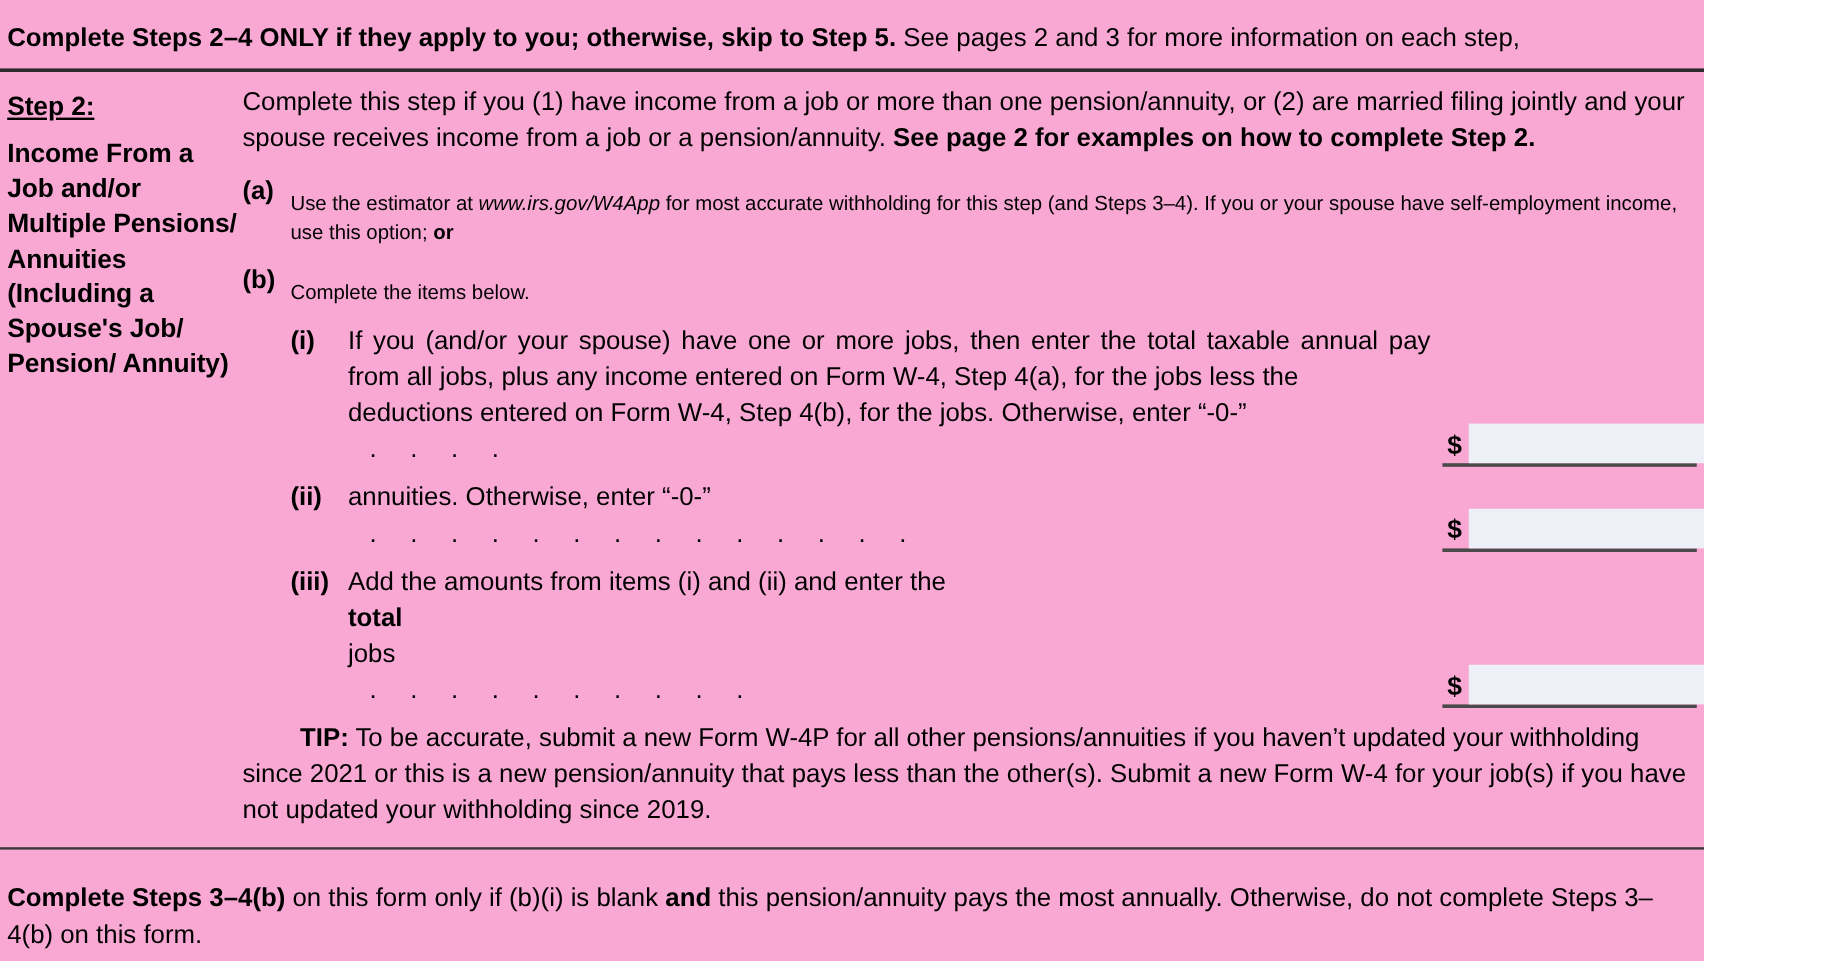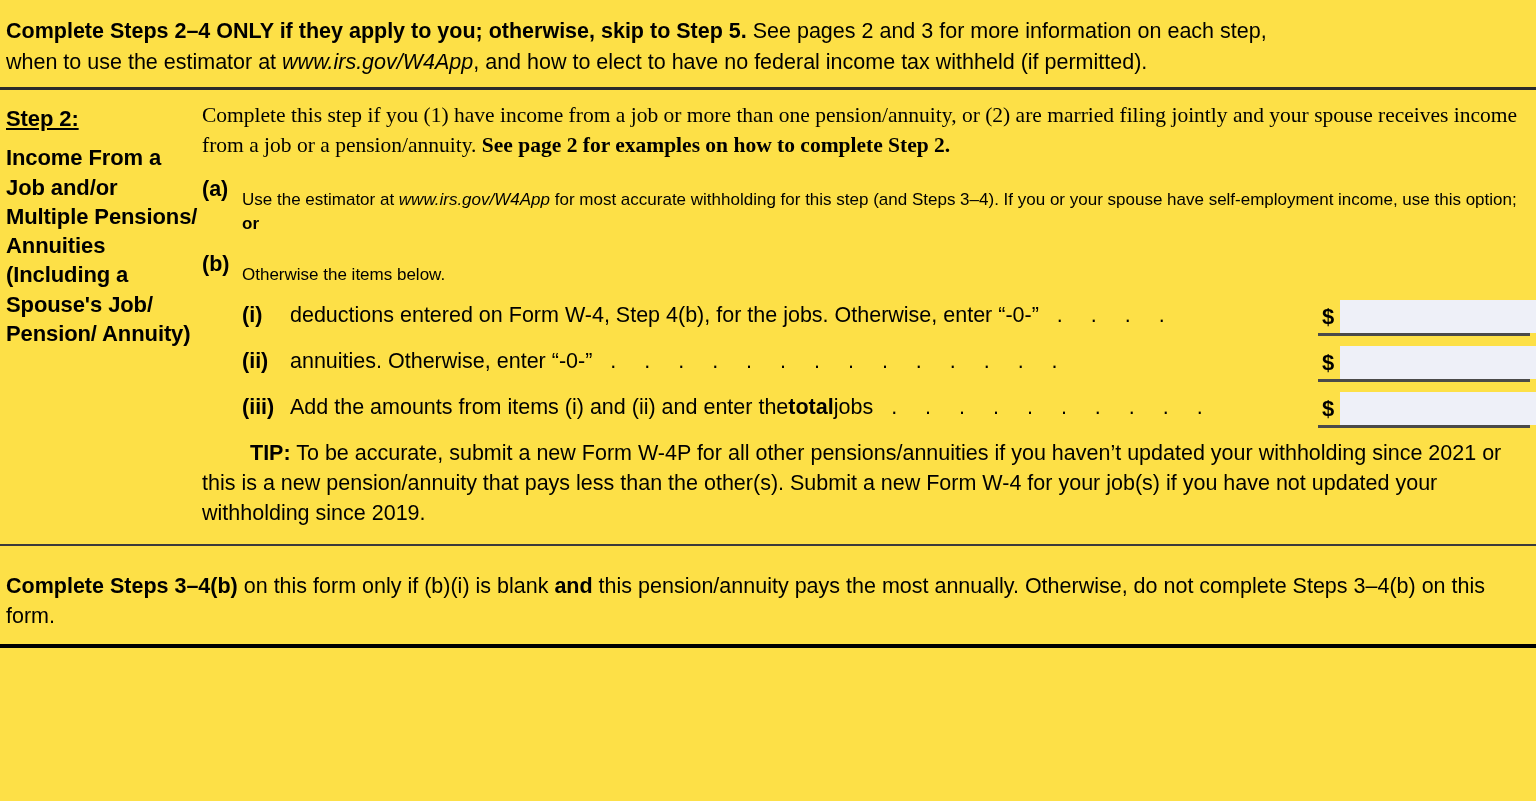--- a/index.html
+++ b/index.html
@@ -7,24 +7,24 @@
     margin: 0;
     padding: 0;
     background: #ffffff;
   }
   body {
     font-family: "Liberation Sans", sans-serif;
     color: #000000;
     -webkit-font-smoothing: antialiased;
   }
   .page {
-    width: 1536px;
+    width: 1420px;
     height: 801px;
     position: relative;
-    background: #fde047;
+    background: #f9a8d4;
     box-sizing: border-box;
     overflow: hidden;
   }
 
   
   .rule-thick {
     height: 4px;
     background: #000000;
     width: 100%;
   }
@@ -69,21 +69,20 @@
     text-decoration: underline;
   }
   .step-content {
     flex: 1 1 auto;
     font-size: 21.5px;
     line-height: 1.4;
   }
 
   .para {
     margin: 0 0 14px 0;
-    font-family: Liberation Serif, serif;
   }
   .para b { font-weight: 700; }
 
   
   .lettered {
     display: flex;
     margin: 0 0 13px 0;
   }
   .lettered .marker {
     flex: 0 0 40px;
@@ -122,20 +121,21 @@
     line-height: 1.4;
     text-align: justify;
     text-align-last: left;
     padding-right: 4px;
   }
   .roman-body b { font-weight: 700; }
   .roman-body .lastline {
     display: flex;
     align-items: baseline;
     width: 100%;
+    flex-direction: column;
   }
   .roman-body .lastline .txt {
     white-space: nowrap;
   }
   .leader {
     flex: 1 1 auto;
     overflow: hidden;
     white-space: nowrap;
     letter-spacing: 11px;
     font-size: 21.5px;
@@ -187,21 +187,20 @@
   }
   .footer-block b { font-weight: 700; }
 </style>
 </head>
 <body>
 
 <div class="page">
 
   <div class="header-block">
     <div><b>Complete Steps 2–4 ONLY if they apply to you; otherwise, skip to Step 5.</b><span> See pages 2 and 3 for more information on each step,</span></div>
-    <div><span>when to use the estimator at </span><i>www.irs.gov/W4App</i><span>, and how to elect to have no federal income tax withheld (if permitted).</span></div>
   </div>
 
   <div class="rule-med"></div>
 
   <div class="step-body">
 
     <div class="step-label">
       <span class="step-title">Step 2:</span>
       <span>Income From a Job and/or Multiple Pensions/ Annuities (Including a Spouse's Job/ Pension/ Annuity)</span>
     </div>
@@ -211,27 +210,28 @@
       <p class="para"><span>Complete this step if you (1) have income from a job or more than one pension/annuity, or (2) are married filing jointly and your spouse receives income from a job or a pension/annuity. </span><b>See page 2 for examples on how to complete Step 2.</b></p>
 
 
       <div class="lettered">
         <div class="marker">(a)</div>
         <div class="body"><span>Use the estimator at </span><i>www.irs.gov/W4App</i><span> for most accurate withholding for this step (and Steps 3–4). If you or your spouse have self-employment income, use this option; </span><b>or</b></div>
       </div>
 
       <div class="lettered">
         <div class="marker">(b)</div>
-        <div class="body">Otherwise the items below.</div>
+        <div class="body">Complete the items below.</div>
       </div>
 
       <div class="roman-row">
         <div class="roman-indent"></div>
         <div class="roman-marker">(i)</div>
         <div class="roman-body">
+          <span>If you (and/or your spouse) have one or more jobs, then enter the total taxable annual pay from all jobs, plus any income entered on Form W-4, Step 4(a), for the jobs less the</span>
           <span class="lastline">
             <span class="txt">deductions entered on Form W-4, Step 4(b), for the jobs. Otherwise, enter “-0-”</span>
             <span class="leader">. . . .</span>
           </span>
         </div>
         <div class="amount-cell">
           <span class="dollar">$</span>
           <input class="amount-input" type="text" placeholder="" style="">
         </div>
       </div>

